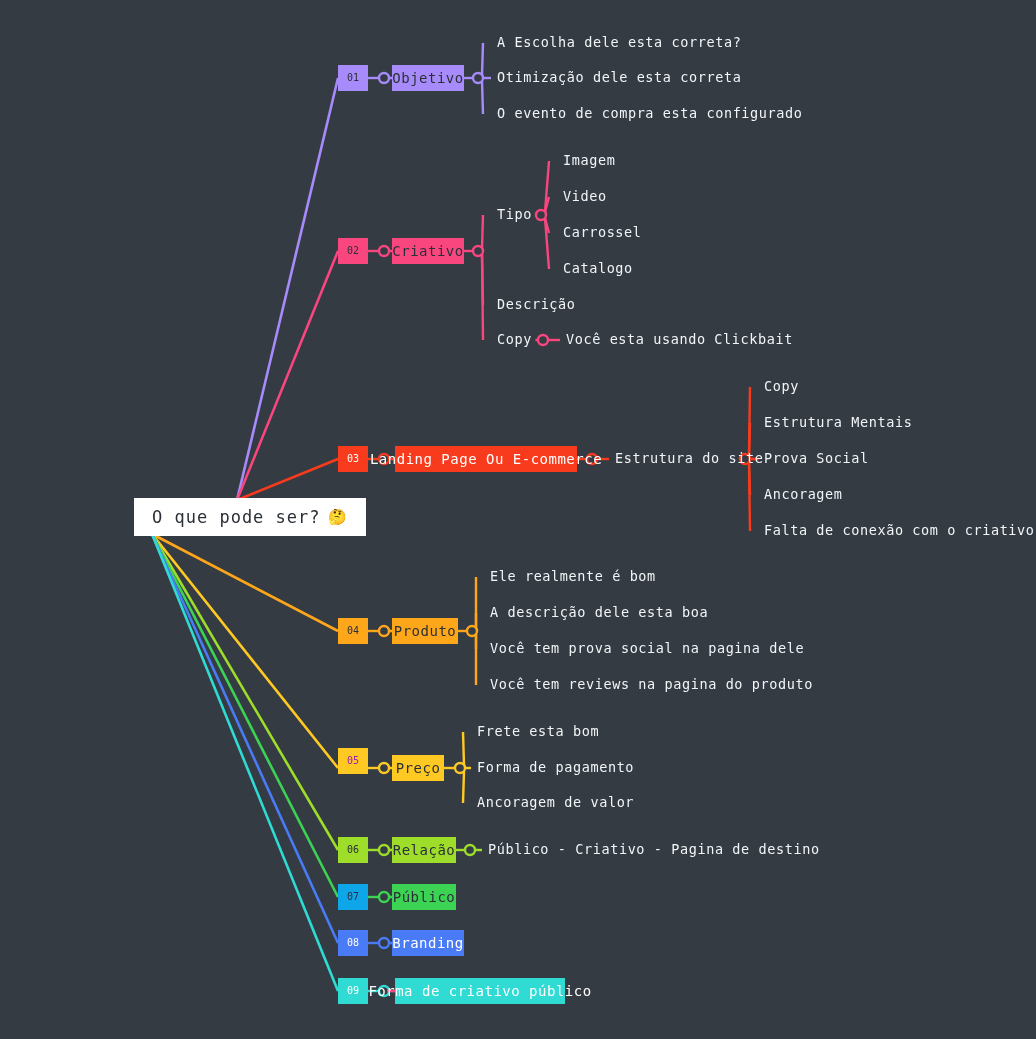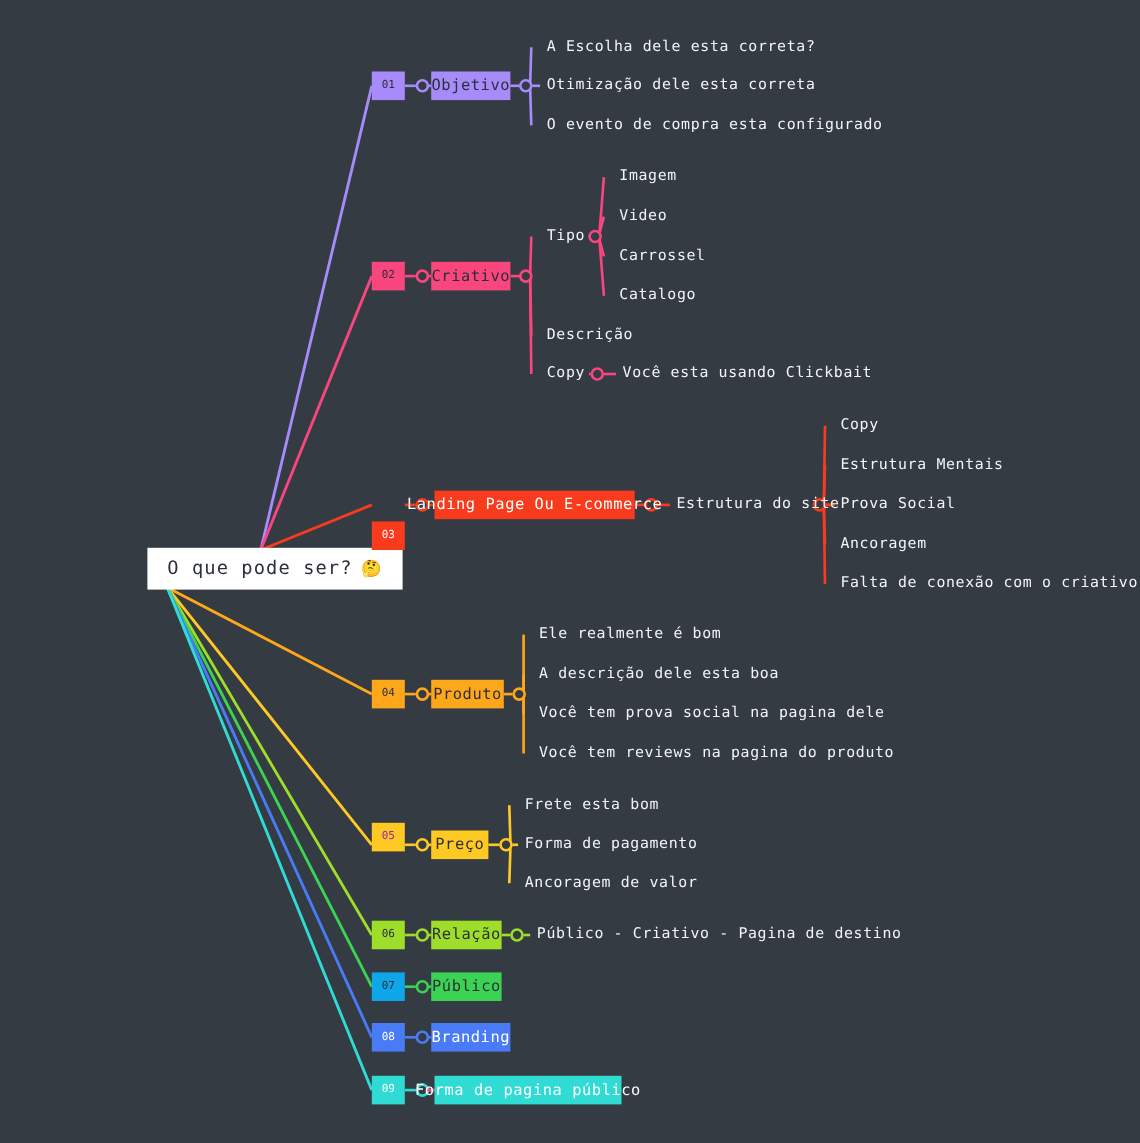--- a/index.html
+++ b/index.html
@@ -191,21 +191,21 @@
         <span>Criativo</span>
       </div>
       <div class="sub-label" style="left: 497px; top: 208px;">Tipo</div>
       <div class="leaf" style="left: 563px; top: 154px;">Imagem</div>
       <div class="leaf" style="left: 563px; top: 190px;">Video</div>
       <div class="leaf" style="left: 563px; top: 226px;">Carrossel</div>
       <div class="leaf" style="left: 563px; top: 262px;">Catalogo</div>
       <div class="sub-label" style="left: 497px; top: 298px;">Descrição</div>
       <div class="sub-label" style="left: 497px; top: 333px;">Copy</div>
       <div class="leaf" style="left: 566px; top: 333px;">Você esta usando Clickbait</div>
-      <div class="node badge" style="left: 338px; top: 446px; height: 26px; width: 30px; background: rgb(249, 59, 29); color: rgb(255, 255, 255); margin-top: 28px;">
+      <div class="node badge" style="left: 338px; top: 446px; height: 26px; width: 30px; background: rgb(249, 59, 29); color: rgb(255, 255, 255);">
         <span>03</span>
       </div>
       <div class="node branch-label" style="left: 395px; top: 446px; height: 26px; width: 182px; background: rgb(249, 59, 29); color: rgb(255, 255, 255);">
         <span>Landing Page Ou E-commerce</span>
       </div>
       <div class="sub-label" style="left: 615px; top: 452px;">Estrutura do site</div>
       <div class="leaf" style="left: 764px; top: 380px;">Copy</div>
       <div class="leaf" style="left: 764px; top: 416px;">Estrutura Mentais</div>
       <div class="leaf" style="left: 764px; top: 452px;">Prova Social</div>
       <div class="leaf" style="left: 764px; top: 488px;">Ancoragem</div>
@@ -245,16 +245,16 @@
       <div class="node badge" style="left: 338px; top: 930px; height: 26px; width: 30px; background: rgb(74, 123, 247); color: rgb(255, 255, 255);">
         <span>08</span>
       </div>
       <div class="node branch-label" style="left: 392px; top: 930px; height: 26px; width: 72px; background: rgb(74, 123, 247); color: rgb(255, 255, 255);">
         <span>Branding</span>
       </div>
       <div class="node badge" style="left: 338px; top: 978px; height: 26px; width: 30px; background: rgb(47, 219, 211); color: rgb(255, 255, 255);">
         <span>09</span>
       </div>
       <div class="node branch-label" style="left: 395px; top: 978px; height: 26px; width: 170px; background: rgb(47, 219, 211); color: rgb(255, 255, 255);">
-        <span>Forma de pagina público</span>
+        <span>Forma de criativo público</span>
       </div>
     </div>
 </div>
 
 </body></html>

